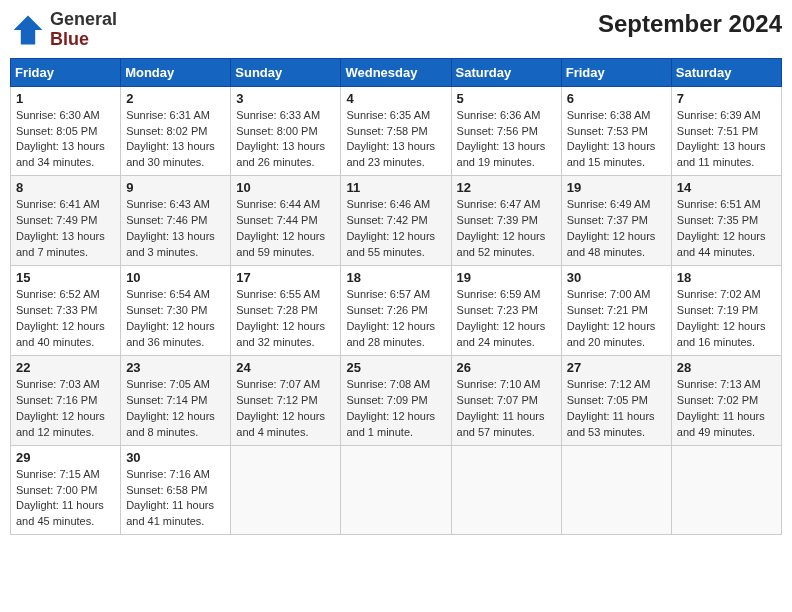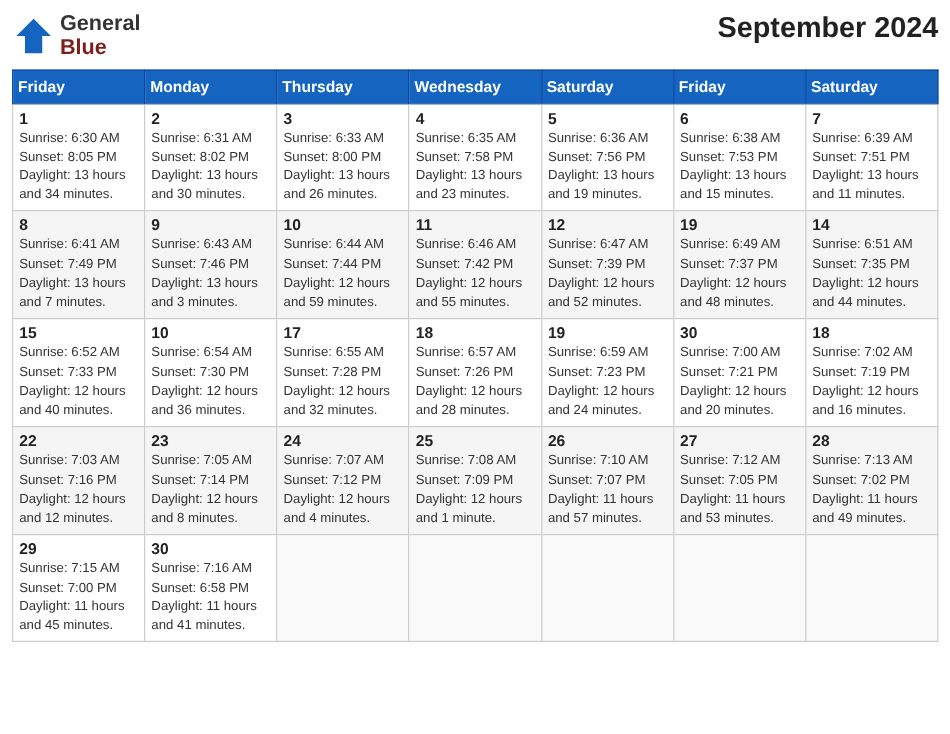--- a/index.html
+++ b/index.html
@@ -103,21 +103,21 @@
   <div class="title-area">
     <div class="month-title">September 2024</div>
   </div>
 </div>
 
 <table class="calendar">
   <thead>
     <tr>
     <th>Friday</th>
         <th>Monday</th>
-        <th>Thursday</th>
+        <th>Sunday</th>
         <th>Wednesday</th>
         <th>Saturday</th>
         <th>Friday</th>
         <th>Saturday</th>
       </tr>
   </thead>
   <tbody id="calendar-body">
   <tr>
         <td>
           <div class="day-num">1</div>

